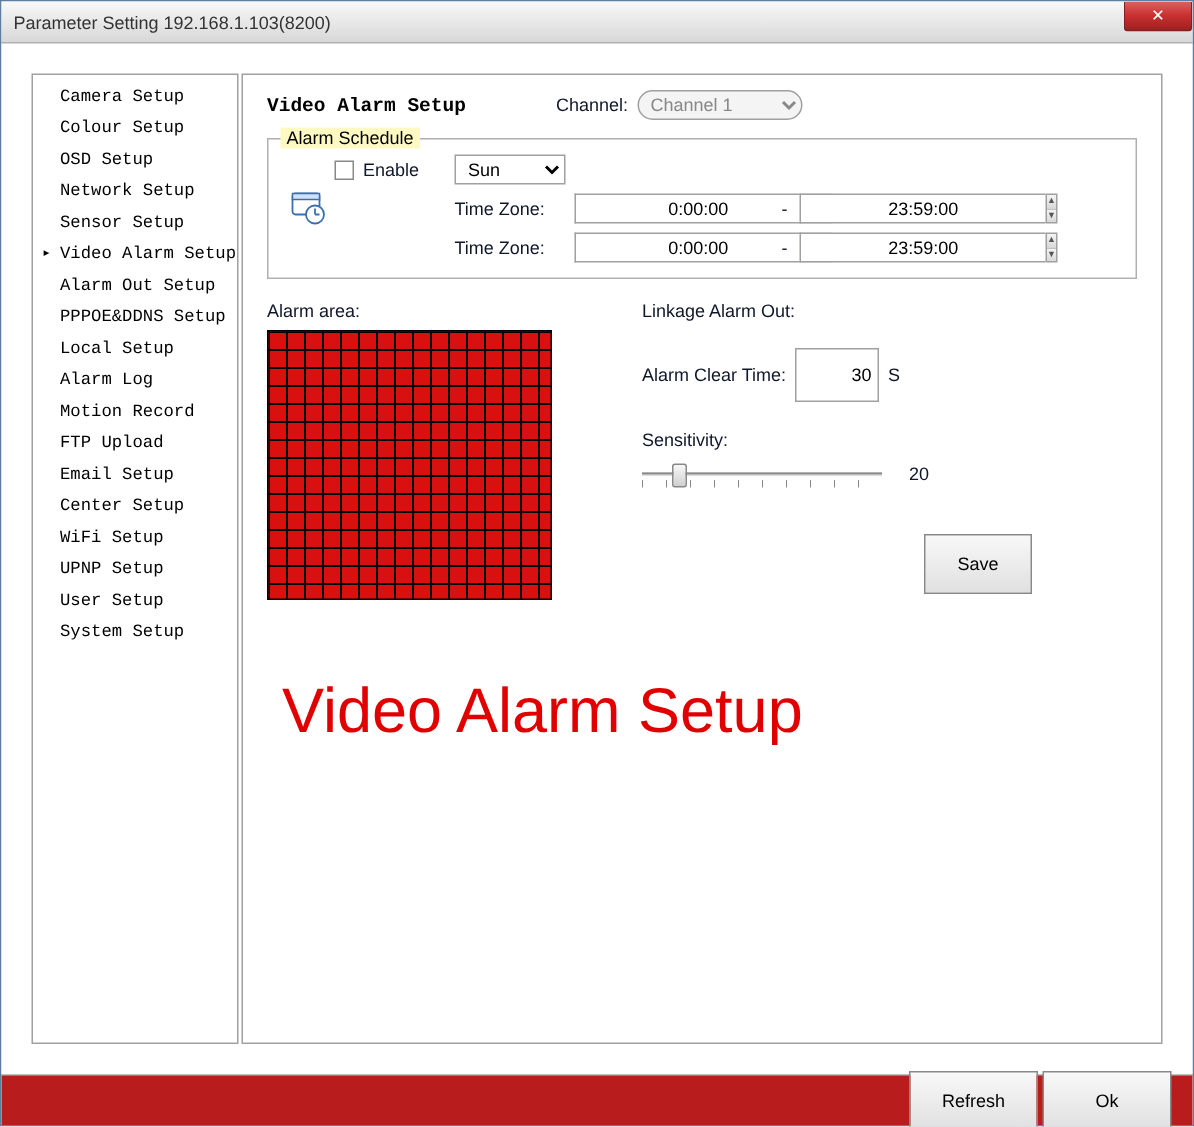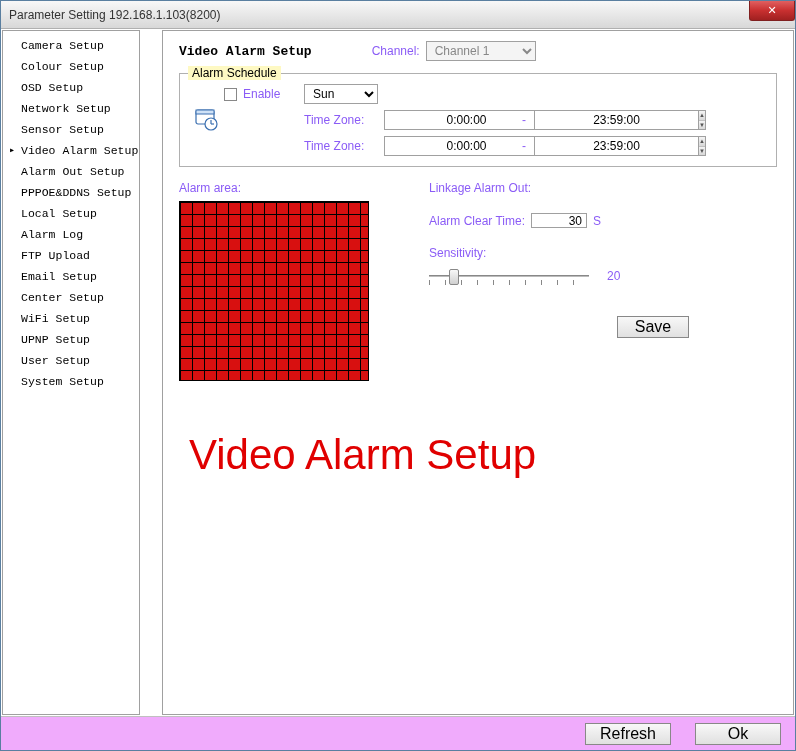--- a/index.html
+++ b/index.html
@@ -45,22 +45,22 @@
 }
 .content-area {
   flex: 1;
   display: flex;
   flex-direction: column;
   background: #fff;
 }
 .main-row {
   flex: 1;
   display: flex;
-  padding: 1px;
-  gap: 22px;
+  padding: 20px;
+  gap: 2px;
 }
 .sidebar {
   width: 138px;
   border: 1px solid #a0a0a0;
   background: #fff;
   padding: 4px 4px;
 }
 .sidebar-item {
   font-family: "Courier New", monospace;
   font-size: 11.5px;
@@ -89,29 +89,29 @@
   align-items: center;
   gap: 60px;
   margin-bottom: 12px;
 }
 .panel-title {
   font-family: "Courier New", monospace;
   font-weight: bold;
   font-size: 13px;
 }
 .channel-row { display: flex; align-items: center; gap: 6px; }
-.label { font-size: 12px; color: #8b5cf6; }
+.label { font-size: 12px; color: #0f172a; }
 .select {
   border: 1px solid #a0a0a0;
   background: #fff;
   height: 20px;
   font-size: 12px;
   padding: 0 4px;
 }
-.select.disabled { color: #888; background: #f4f4f4; }
+.select.disabled { color: #888; background: #f4f4f4; border-radius: 10px; }
 .row { display: flex; align-items: center; gap: 10px; margin-bottom: 8px; }
 .checkbox {
   width: 13px; height: 13px;
   border: 1px solid #888;
   background: #fff;
   display: inline-block;
 }
 .fieldset {
   border: 1px solid #b0b0b0;
   padding: 10px 14px 10px 14px;
@@ -182,21 +182,21 @@
   background-image:
     repeating-linear-gradient(to right, #000 0 1px, transparent 1px 12px),
     repeating-linear-gradient(to bottom, #000 0 1px, transparent 1px 12px);
   border: 1px solid #000;
   cursor: pointer;
 }
 .linkage-block { display: flex; flex-direction: column; gap: 18px; }
 .ck-row { display: flex; align-items: center; gap: 6px; }
 .ct-row { display: flex; align-items: center; gap: 6px; }
 .text-input {
-  width: 56px; height: 15px;
+  width: 56px; height: 36px;
   border: 1px solid #a0a0a0;
   font-size: 12px;
   text-align: right;
   padding: 0 4px;
 }
 .slider-row { display: flex; align-items: center; gap: 18px; }
 .slider {
   width: 160px; height: 20px;
   position: relative;
 }
@@ -218,43 +218,43 @@
   top: 3px;
   width: 10px; height: 16px;
   background: linear-gradient(#f8f8f8,#d0d0d0);
   border: 1px solid #888;
   border-radius: 2px;
   cursor: pointer;
 }
 .btn {
   border: 1px solid #888;
   background: linear-gradient(#f8f8f8,#e0e0e0);
-  height: 22px;
+  height: 40px;
   min-width: 72px;
-  font-size: 16px;
+  font-size: 12px;
   cursor: pointer;
 }
 .save-row { display: flex; justify-content: flex-end; margin-top: 12px; width: 260px; }
 .big-red {
   font-family: Arial, sans-serif;
   color: #e00000;
   font-size: 42px;
   font-weight: 500;
   margin-top: 50px;
   margin-left: 10px;
 }
 .footer {
   height: 34px;
   border-top: 1px solid #c0c0c0;
   display: flex;
   justify-content: flex-end;
   align-items: center;
   padding: 0 14px;
-  gap: 24px;
-  background: #f0abfc;
+  gap: 3px;
+  background: #b91c1c;
 }
 select { font-family: inherit; }
 </style>
 </head>
 <body>
 
 <div class="window">
 
   <div class="titlebar">
     <span class="titlebar-text">Parameter Setting 192.168.1.103(8200)</span>
@@ -270,20 +270,21 @@
           <div class="sidebar-item">Camera Setup</div>
           <div class="sidebar-item">Colour Setup</div>
           <div class="sidebar-item">OSD Setup</div>
           <div class="sidebar-item">Network Setup</div>
           <div class="sidebar-item">Sensor Setup</div>
           <div class="sidebar-item selected">Video Alarm Setup</div>
           <div class="sidebar-item">Alarm Out Setup</div>
           <div class="sidebar-item">PPPOE&amp;DDNS Setup</div>
           <div class="sidebar-item">Local Setup</div>
           <div class="sidebar-item">Alarm Log</div>
+          <div class="sidebar-item">Motion Record</div>
           <div class="sidebar-item">FTP Upload</div>
           <div class="sidebar-item">Email Setup</div>
           <div class="sidebar-item">Center Setup</div>
           <div class="sidebar-item">WiFi Setup</div>
           <div class="sidebar-item">UPNP Setup</div>
           <div class="sidebar-item">User Setup</div>
           <div class="sidebar-item">System Setup</div>
         </div>
 
       <div class="main-panel">

